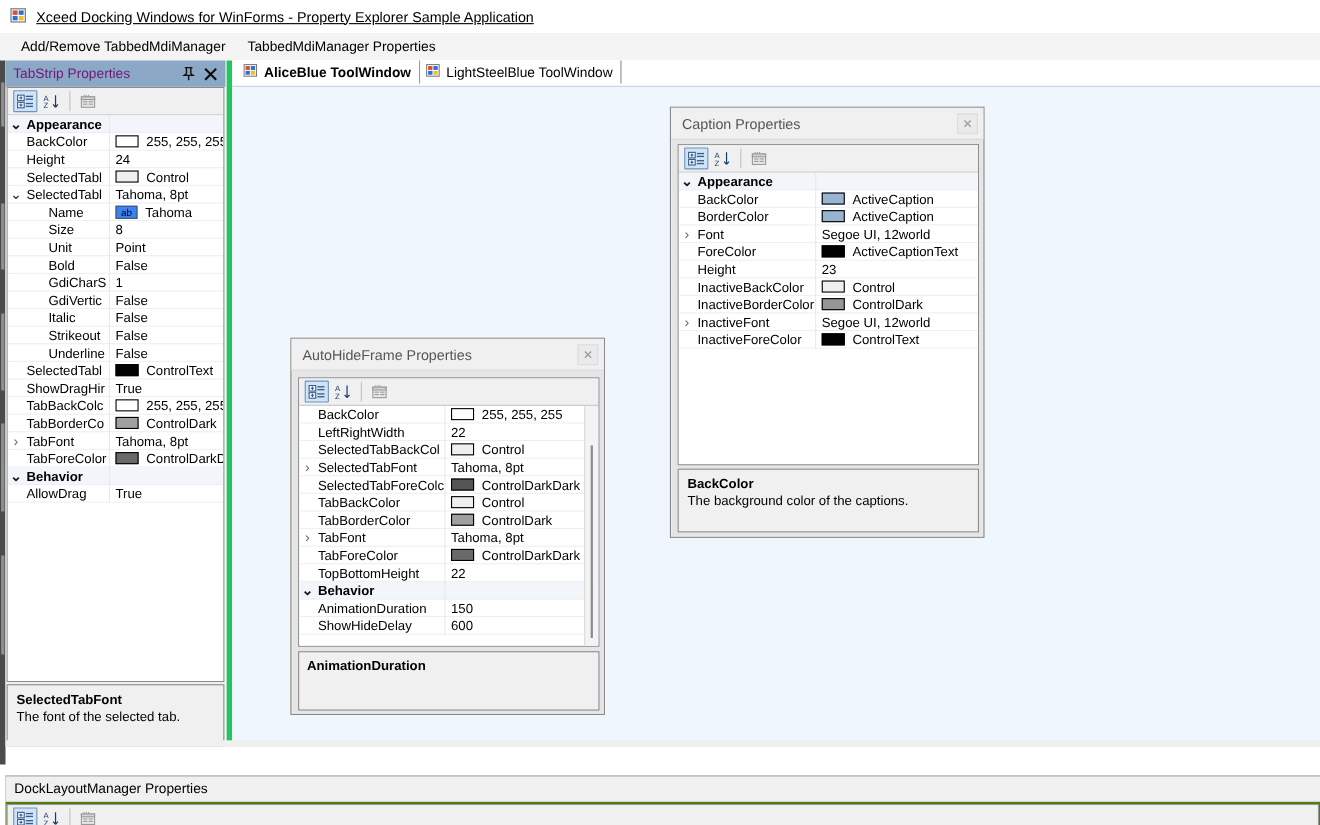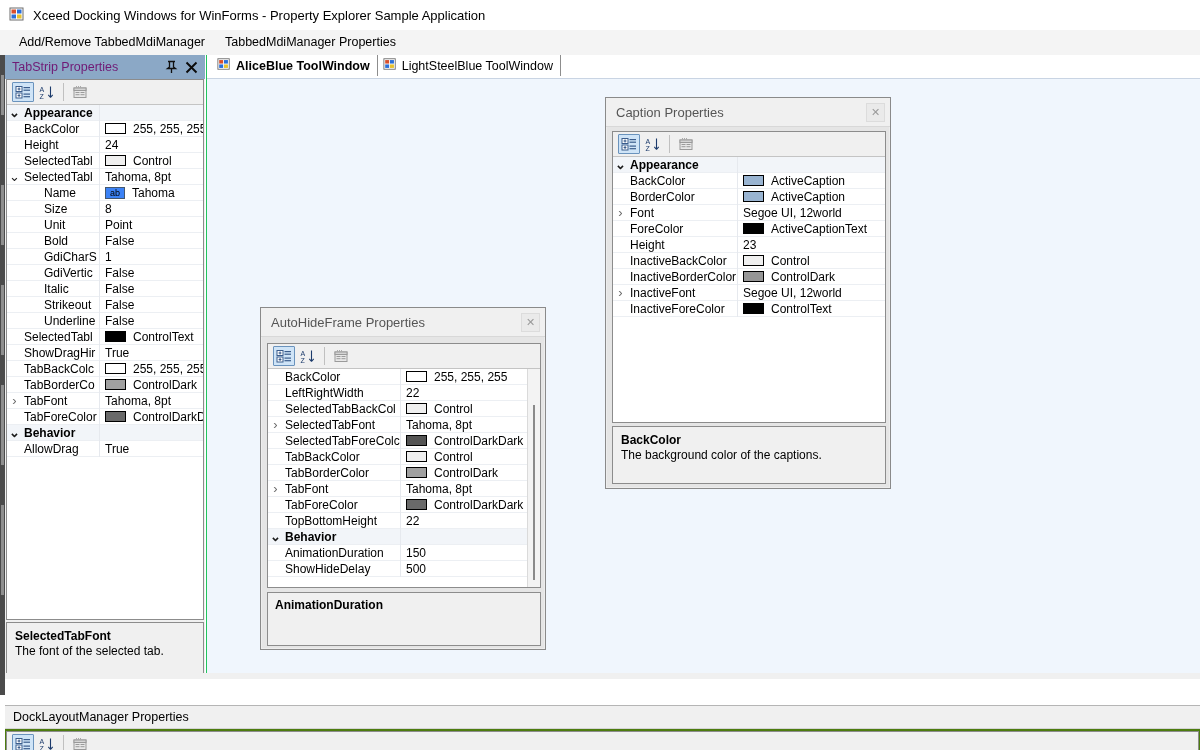--- a/index.html
+++ b/index.html
@@ -20,21 +20,21 @@
     background: #ffffff;
   }
   .titlebar {
     position: absolute; left: 0; top: 0; width: 1200px; height: 30px;
     background: #ffffff;
     display: flex; align-items: center;
     padding-left: 9px;
   }
   .titlebar .app-icon { margin-right: 8px; flex: 0 0 auto; }
   .titlebar .title-text {
-    font-size: 13px; color: #000; white-space: nowrap;
+    font-size: 13px; color: #000; white-space: nowrap; text-decoration: underline;
   }
   .menubar {
     position: absolute; left: 0; top: 30px; width: 1200px; height: 25px;
     background: #f4f4f4;
     display: flex; align-items: center;
   }
   .menu-item {
     font-size: 12.5px; color: #000;
     padding: 3px 10px 4px 10px;
     white-space: nowrap;
@@ -170,21 +170,21 @@
     border: 1px solid #8c8c8c;
     padding: 6px 8px;
   }
   #tabstrip-desc .dtitle { font-weight: bold; font-size: 12px; }
   #tabstrip-desc .dtext { font-size: 12px; margin-top: 1px; }
 
   
   #mdi-area {
     position: absolute; left: 206px; top: 55px; width: 994px; height: 620px;
     background: #ffffff;
-    border-left: 1px solid #22c55e;
+    border-left: 5px solid #22c55e;
   }
   .mdi-tabbar {
     height: 22px;
     background: #ffffff;
     display: flex; align-items: flex-end;
     padding-left: 5px;
     border-bottom: 1px solid #ffffff;
   }
   .mdi-tab {
     height: 21px;
@@ -701,21 +701,21 @@
               <span class="expander"></span>
               <span class="pname">AnimationDuration</span>
               <span class="pval">
                 <span>150</span>
               </span>
             </div>
             <div class="pg-row">
               <span class="expander"></span>
               <span class="pname">ShowHideDelay</span>
               <span class="pval">
-                <span>500</span>
+                <span>600</span>
               </span>
             </div>
           </div>
       </div>
       <div id="autohide-desc">
         <div class="dtitle">AnimationDuration</div>
       </div>
     </div>
 
     <div class="floatwin" id="caption-win" style="left:398px; top:42px;">

